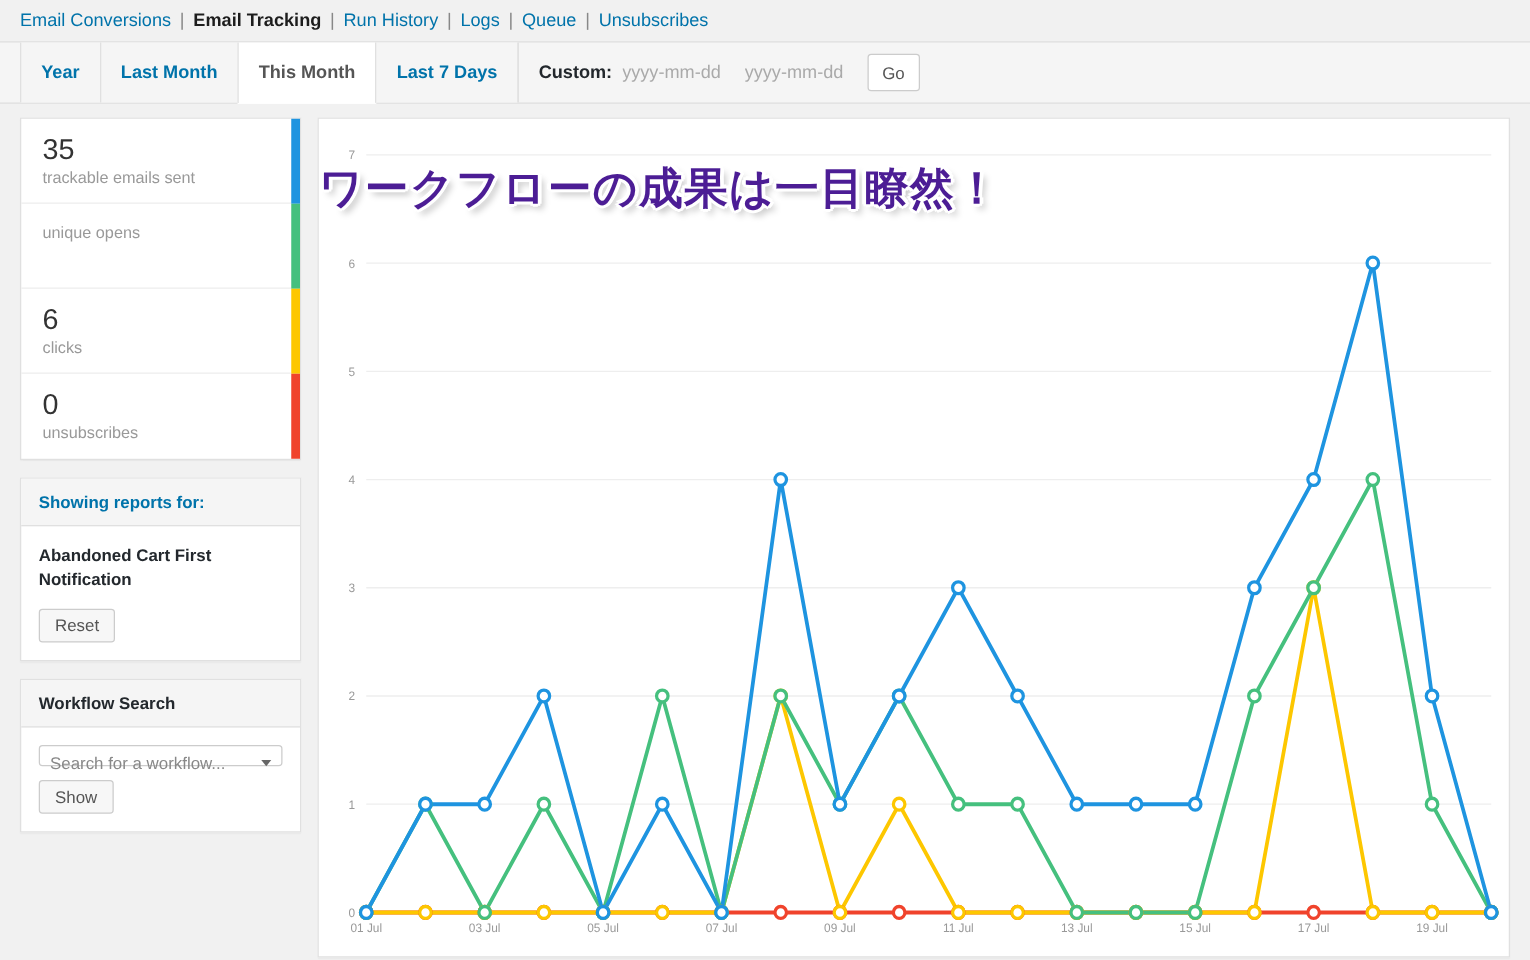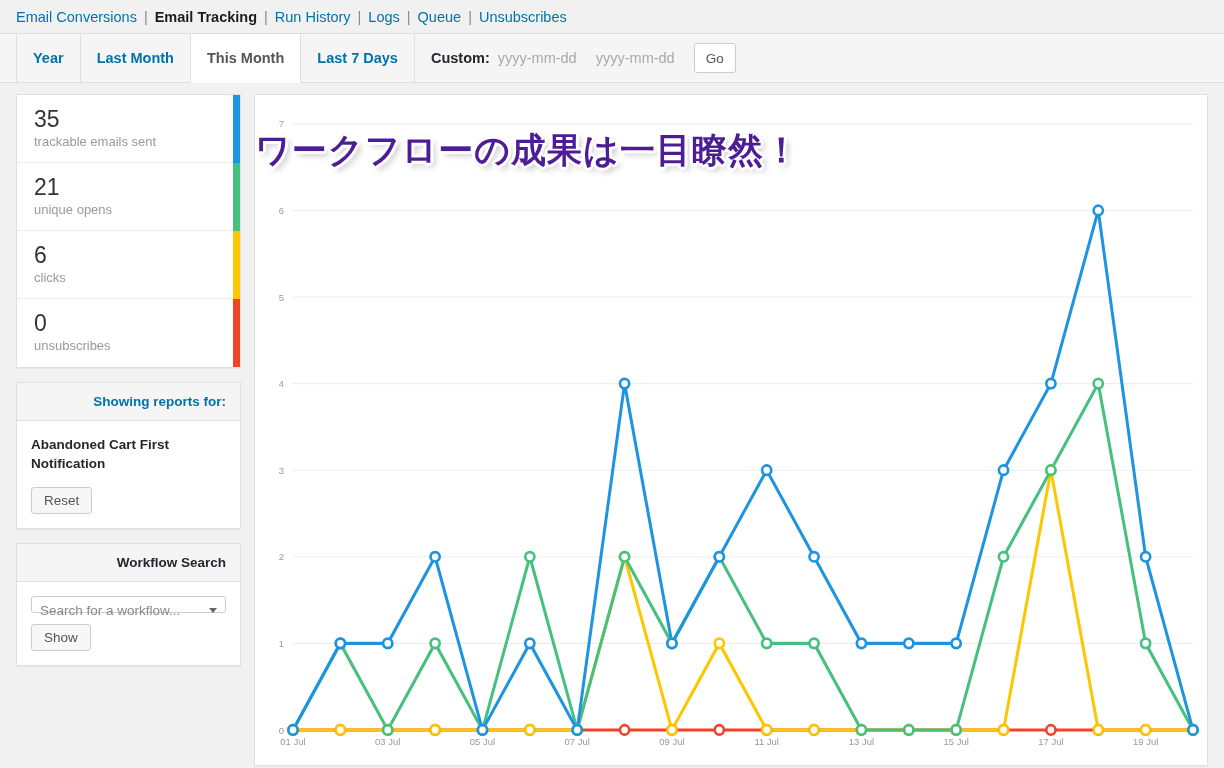--- a/index.html
+++ b/index.html
@@ -118,21 +118,20 @@
   .stat-label { font-size: 13px; color: #999; margin-top: 3px; }
   #stats-bars { width: 7px; display: flex; flex-direction: column; }
   .stat-bar { flex: 1; }
 
   .panel-header {
     background: #f5f5f5;
     border-bottom: 1px solid #e0e0e0;
     padding: 11px 14px;
     font-size: 13.5px;
     font-weight: bold;
-    text-align: right;
   }
   #reports-header { color: #0073aa; }
   #search-header { color: #23282d; }
   .panel-body { padding: 14px; }
   #workflow-name {
     font-size: 13.5px; font-weight: bold; color: #23282d;
     line-height: 1.42; margin-bottom: 14px;
   }
   .gray-button {
     background: #f7f7f7; border: 1px solid #ccc; border-radius: 3px;
@@ -227,21 +226,20 @@
 
   <div id="sidebar">
 
     <div id="stats-panel" class="panel">
       <div id="stats-list">
         <div class="stat-row">
           <div class="stat-value">35</div>
           <div class="stat-label">trackable emails sent</div>
         </div>
         <div class="stat-row">
-          <div class="stat-value">21</div>
           <div class="stat-label">unique opens</div>
         </div>
         <div class="stat-row">
           <div class="stat-value">6</div>
           <div class="stat-label">clicks</div>
         </div>
         <div class="stat-row">
           <div class="stat-value">0</div>
           <div class="stat-label">unsubscribes</div>
         </div>

